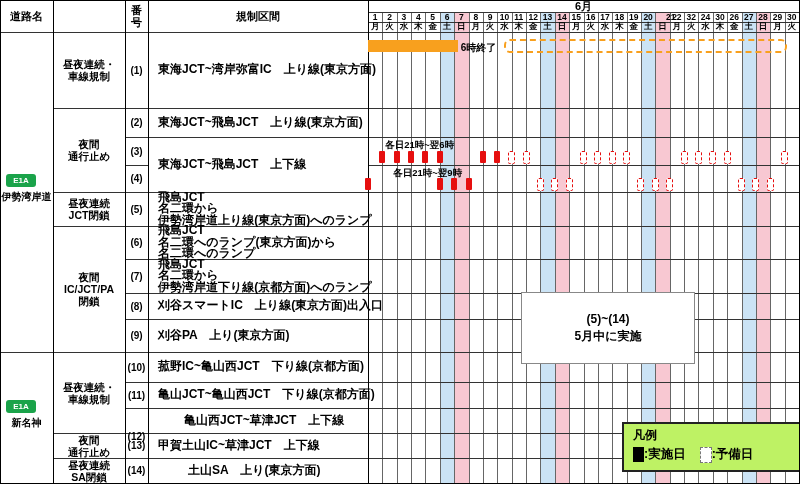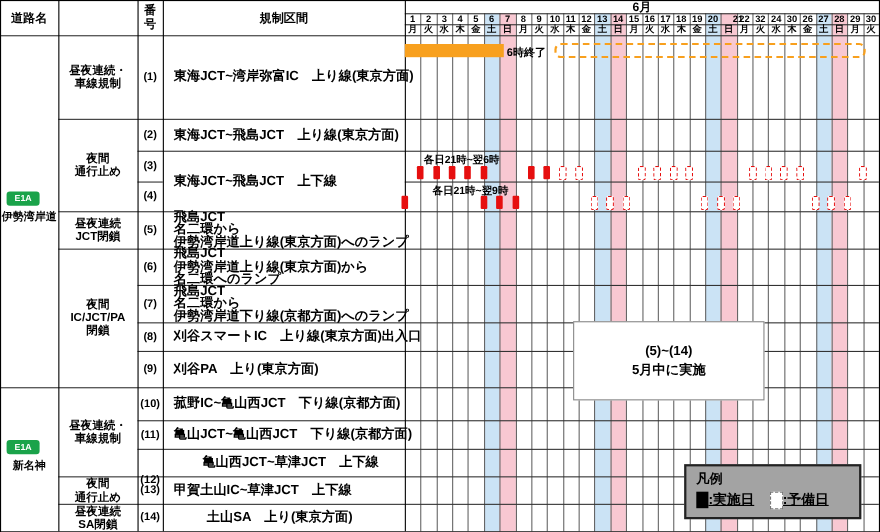--- a/index.html
+++ b/index.html
@@ -24,24 +24,24 @@
   .scell div{white-space:nowrap;}
   .bar{background:#f8a01e;z-index:5;}
   .barlabel{font-size:10px;z-index:6;white-space:nowrap;}
   .dashedbox{border:2px dashed #f8a01e;border-radius:6px;background:transparent;z-index:5;}
   .timelabel{font-size:9.5px;z-index:6;white-space:nowrap;}
   .mark-solid{width:6px;height:12px;background:#e60f0f;border-radius:1px;z-index:5;}
   .mark-reserve{width:7px;height:13px;background:#fff;border:1.6px dashed #e60f0f;border-radius:2px;z-index:5;}
   #notebox{left:521px;top:292px;width:174px;height:72px;background:#fff;border:1px solid #888;
            z-index:6;display:flex;flex-direction:column;align-items:center;justify-content:center;
            font-size:12px;line-height:17px;}
-  #legendbox{left:622px;top:422px;width:161px;height:50px;background:#a3a3a3;border:2px solid #222;
+  #legendbox{left:622px;top:422px;width:179px;height:50px;background:#bef264;border:2px solid #222;
              z-index:6;padding:3px 9px;}
   #legendbox .ttl{font-size:12px;}
-  #legendbox .row{display:flex;align-items:center;margin-top:2px;font-size:12.5px;text-decoration:underline;}
+  #legendbox .row{display:flex;align-items:center;margin-top:2px;font-size:12.5px;}
   .sq-solid{width:11px;height:15px;background:#000;display:inline-block;}
   .sq-reserve{width:10px;height:14px;background:#fff;border:1.8px dashed #777;display:inline-block;}
   #frame{left:0;top:0;right:0;bottom:0;border:1.5px solid #000;z-index:7;pointer-events:none;}
   .spacer{width:14px;}
 </style>
 </head>
 <body>
 
 <div id="board">
 
@@ -217,21 +217,21 @@
       <div class="abs cell ncell" style="left: 125px; top: 165px; width: 23px; height: 27px;">(4)</div>
       <div class="abs cell ncell" style="left: 125px; top: 192px; width: 23px; height: 34px;">(5)</div>
       <div class="abs scell" style="left: 148px; top: 192px; width: 220px; height: 34px;">
         <div>飛島JCT</div>
         <div>名二環から</div>
         <div>伊勢湾岸道上り線(東京方面)へのランプ</div>
       </div>
       <div class="abs cell ncell" style="left: 125px; top: 226px; width: 23px; height: 33px;">(6)</div>
       <div class="abs scell" style="left: 148px; top: 226px; width: 220px; height: 33px;">
         <div>飛島JCT</div>
-        <div>伊勢湾岸道上り線(東京方面)から</div>
+        <div>名二環へのランプ(東京方面)から</div>
         <div>名二環へのランプ</div>
       </div>
       <div class="abs cell ncell" style="left: 125px; top: 259px; width: 23px; height: 34px;">(7)</div>
       <div class="abs scell" style="left: 148px; top: 259px; width: 220px; height: 34px;">
         <div>飛島JCT</div>
         <div>名二環から</div>
         <div>伊勢湾岸道下り線(京都方面)へのランプ</div>
       </div>
       <div class="abs cell ncell" style="left: 125px; top: 293px; width: 23px; height: 26px;">(8)</div>
       <div class="abs scell" style="left: 148px; top: 293px; width: 220px; height: 26px;">

